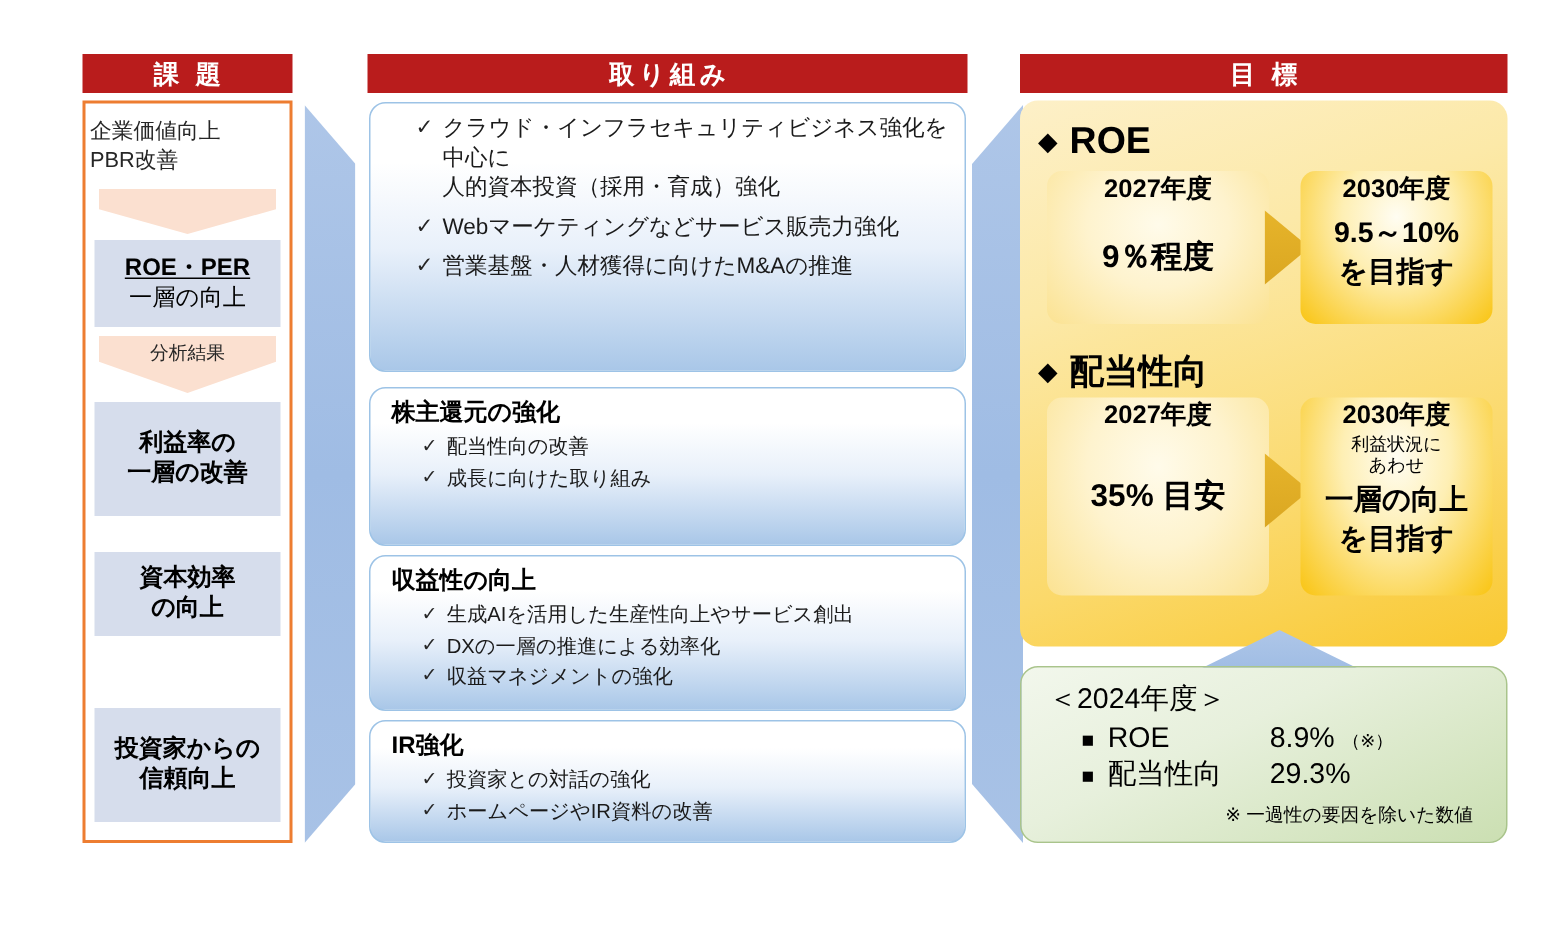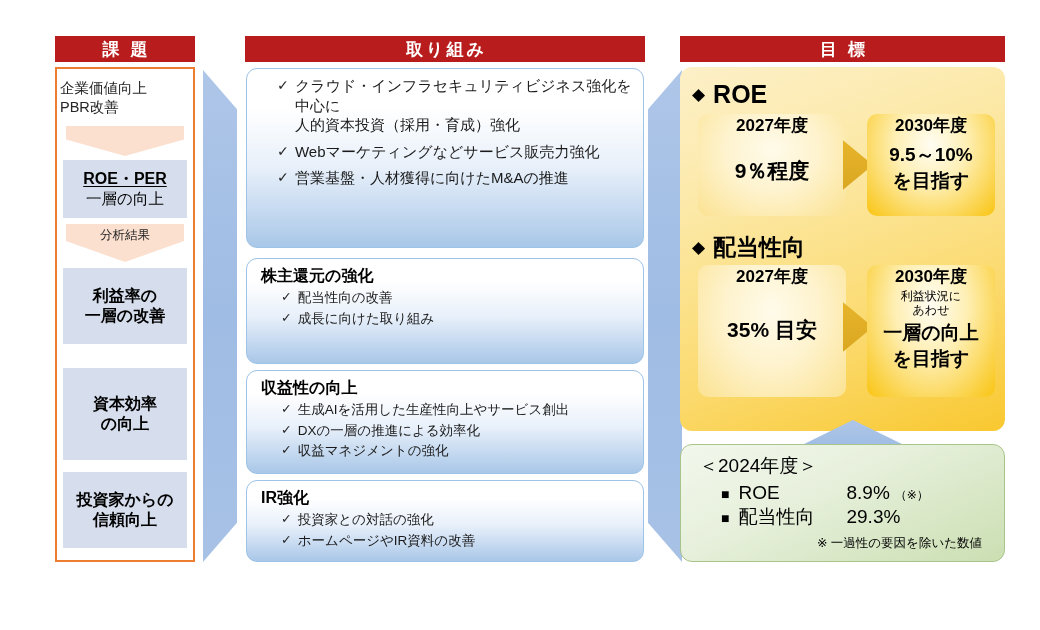--- a/index.html
+++ b/index.html
@@ -66,21 +66,21 @@
     justify-content: center;
     text-align: center;
     line-height: 1.3;
     font-size: 14.5px;
     color: #262626;
   }
 
   #left-top-text   { left: 60px; top: 74px; width: 130px; height: 48px; }
   #left-box-roeper { left: 63px; top: 160px; width: 124px; height: 58px; }
   #left-box-profit { left: 63px; top: 268px; width: 124px; height: 76px; }
-  #left-box-capital{ left: 63px; top: 368px; width: 124px; height: 92px; }
+  #left-box-capital{ left: 63px; top: 368px; width: 124px; height: 56px; }
   #left-box-trust  { left: 63px; top: 472px; width: 124px; height: 76px; }
 
   .lbox-strong { font-size: 16px; font-weight: bold; color: #000; }
   .underline-line { text-decoration: underline; text-underline-offset: 2px; }
 
   
   .down-arrow {
     position: absolute;
     background: #FBE0D0;
     clip-path: polygon(0% 0%, 100% 0%, 100% 45%, 50% 100%, 0% 45%);

